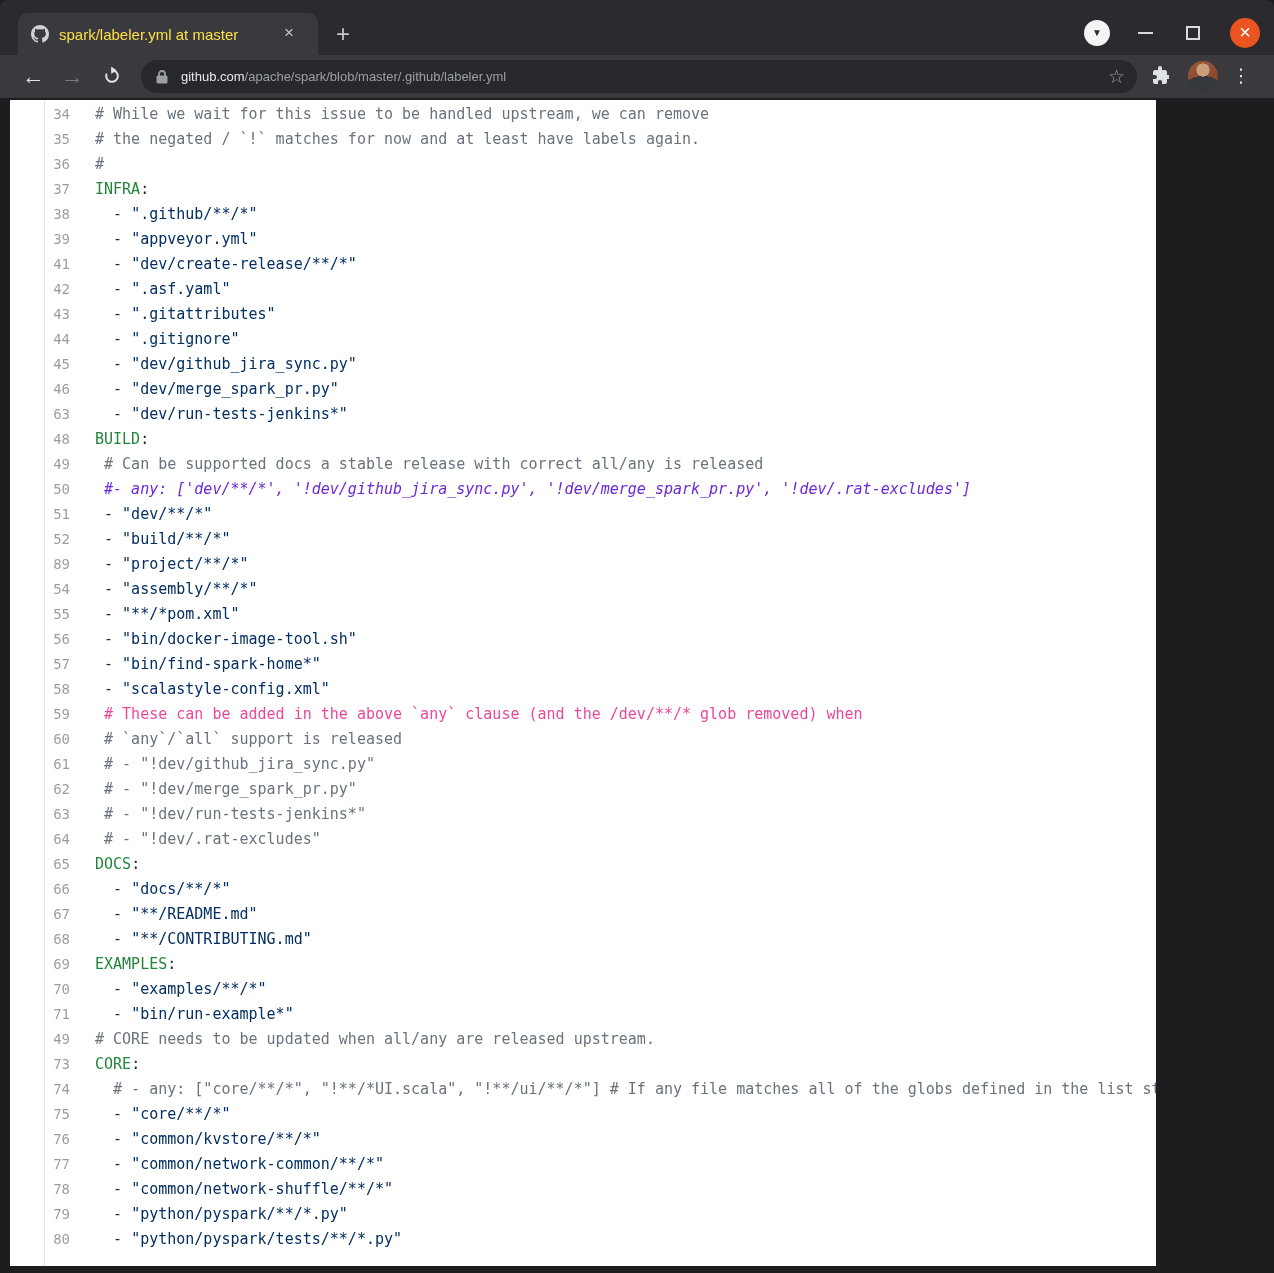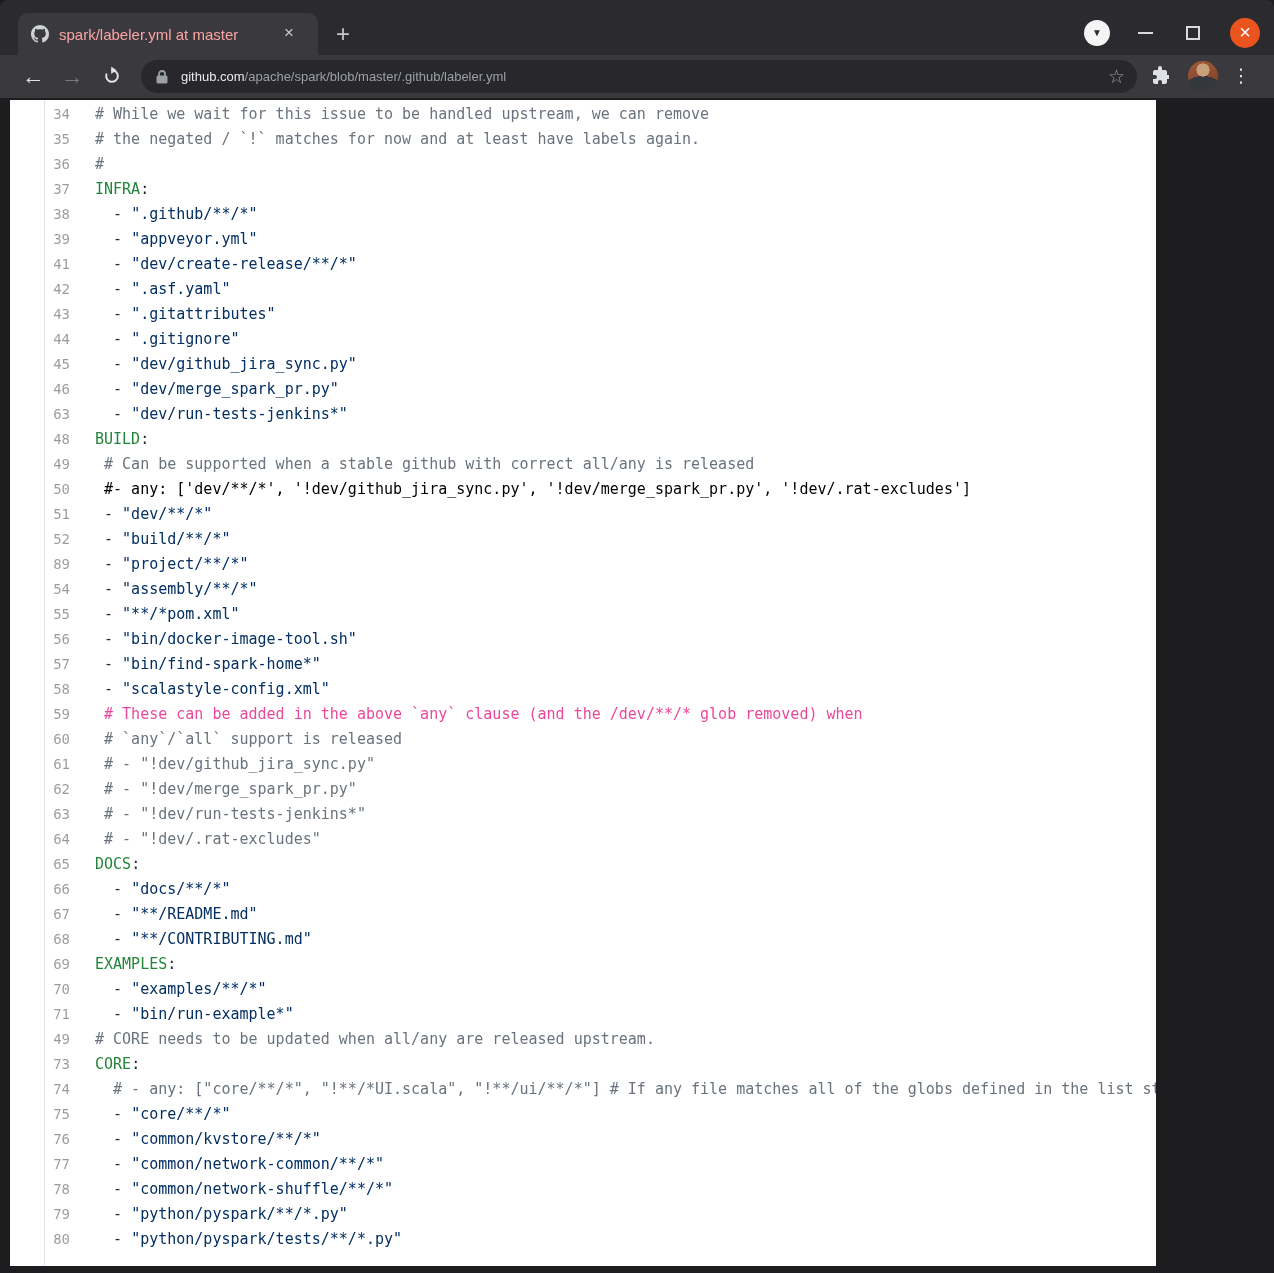--- a/index.html
+++ b/index.html
@@ -14,21 +14,21 @@
     position:absolute; left:0; top:0; width:1274px; height:55px;
     background:#2b2a2e; border-radius:8px 8px 0 0;
   }
   #tab {
     position:absolute; left:18px; top:13px; width:300px; height:42px;
     background:#3a393d; border-radius:10px 10px 0 0;
     display:flex; align-items:center; padding:0 10px 0 13px;
   }
   #tab-favicon { width:18px; height:18px; flex:0 0 auto; }
   #tab-title {
-    margin-left:10px; color:#fca5a5; font-size:15px; white-space:nowrap;
+    margin-left:10px; color:#fde047; font-size:15px; white-space:nowrap;
     overflow:hidden; width:218px;
     -webkit-mask-image:linear-gradient(90deg,#000 82%,transparent 97%);
             mask-image:linear-gradient(90deg,#000 82%,transparent 97%);
   }
   #tab-close {
     color:#c6c8cb; font-size:17px; line-height:17px; margin-left:2px;
     width:20px; height:20px; text-align:center; border-radius:50%;
   }
   #new-tab-btn {
     position:absolute; left:330px; top:21px; width:26px; height:26px;
@@ -158,22 +158,22 @@
         <div class="row"><span class="ln">38</span><span class="code"><span style="color: rgb(36, 41, 46);">  - </span><span style="color: rgb(3, 47, 98);">".github/**/*"</span></span></div>
         <div class="row"><span class="ln">39</span><span class="code"><span style="color: rgb(36, 41, 46);">  - </span><span style="color: rgb(3, 47, 98);">"appveyor.yml"</span></span></div>
         <div class="row"><span class="ln">41</span><span class="code"><span style="color: rgb(36, 41, 46);">  - </span><span style="color: rgb(3, 47, 98);">"dev/create-release/**/*"</span></span></div>
         <div class="row"><span class="ln">42</span><span class="code"><span style="color: rgb(36, 41, 46);">  - </span><span style="color: rgb(3, 47, 98);">".asf.yaml"</span></span></div>
         <div class="row"><span class="ln">43</span><span class="code"><span style="color: rgb(36, 41, 46);">  - </span><span style="color: rgb(3, 47, 98);">".gitattributes"</span></span></div>
         <div class="row"><span class="ln">44</span><span class="code"><span style="color: rgb(36, 41, 46);">  - </span><span style="color: rgb(3, 47, 98);">".gitignore"</span></span></div>
         <div class="row"><span class="ln">45</span><span class="code"><span style="color: rgb(36, 41, 46);">  - </span><span style="color: rgb(3, 47, 98);">"dev/github_jira_sync.py"</span></span></div>
         <div class="row"><span class="ln">46</span><span class="code"><span style="color: rgb(36, 41, 46);">  - </span><span style="color: rgb(3, 47, 98);">"dev/merge_spark_pr.py"</span></span></div>
         <div class="row"><span class="ln">63</span><span class="code"><span style="color: rgb(36, 41, 46);">  - </span><span style="color: rgb(3, 47, 98);">"dev/run-tests-jenkins*"</span></span></div>
         <div class="row"><span class="ln">48</span><span class="code"><span style="color: rgb(34, 134, 58);">BUILD</span><span style="color: rgb(36, 41, 46);">:</span></span></div>
-        <div class="row"><span class="ln">49</span><span class="code"><span style="color: rgb(106, 115, 125);"> # Can be supported when a stable github with correct all/any is released</span></span></div>
-        <div class="row"><span class="ln">50</span><span class="code"><span style="color: #000000;"> #- any: ['dev/**/*', '!dev/github_jira_sync.py', '!dev/merge_spark_pr.py', '!dev/.rat-excludes']</span></span></div>
+        <div class="row"><span class="ln">49</span><span class="code"><span style="color: rgb(106, 115, 125);"> # Can be supported docs a stable release with correct all/any is released</span></span></div>
+        <div class="row"><span class="ln">50</span><span class="code"><span style="color: #6d28d9; font-style: italic;"> #- any: ['dev/**/*', '!dev/github_jira_sync.py', '!dev/merge_spark_pr.py', '!dev/.rat-excludes']</span></span></div>
         <div class="row"><span class="ln">51</span><span class="code"><span style="color: rgb(36, 41, 46);"> - </span><span style="color: rgb(3, 47, 98);">"dev/**/*"</span></span></div>
         <div class="row"><span class="ln">52</span><span class="code"><span style="color: rgb(36, 41, 46);"> - </span><span style="color: rgb(3, 47, 98);">"build/**/*"</span></span></div>
         <div class="row"><span class="ln">89</span><span class="code"><span style="color: rgb(36, 41, 46);"> - </span><span style="color: rgb(3, 47, 98);">"project/**/*"</span></span></div>
         <div class="row"><span class="ln">54</span><span class="code"><span style="color: rgb(36, 41, 46);"> - </span><span style="color: rgb(3, 47, 98);">"assembly/**/*"</span></span></div>
         <div class="row"><span class="ln">55</span><span class="code"><span style="color: rgb(36, 41, 46);"> - </span><span style="color: rgb(3, 47, 98);">"**/*pom.xml"</span></span></div>
         <div class="row"><span class="ln">56</span><span class="code"><span style="color: rgb(36, 41, 46);"> - </span><span style="color: rgb(3, 47, 98);">"bin/docker-image-tool.sh"</span></span></div>
         <div class="row"><span class="ln">57</span><span class="code"><span style="color: rgb(36, 41, 46);"> - </span><span style="color: rgb(3, 47, 98);">"bin/find-spark-home*"</span></span></div>
         <div class="row"><span class="ln">58</span><span class="code"><span style="color: rgb(36, 41, 46);"> - </span><span style="color: rgb(3, 47, 98);">"scalastyle-config.xml"</span></span></div>
         <div class="row"><span class="ln">59</span><span class="code"><span style="color: #ec4899;"> # These can be added in the above `any` clause (and the /dev/**/* glob removed) when</span></span></div>
         <div class="row"><span class="ln">60</span><span class="code"><span style="color: rgb(106, 115, 125);"> # `any`/`all` support is released</span></span></div>

